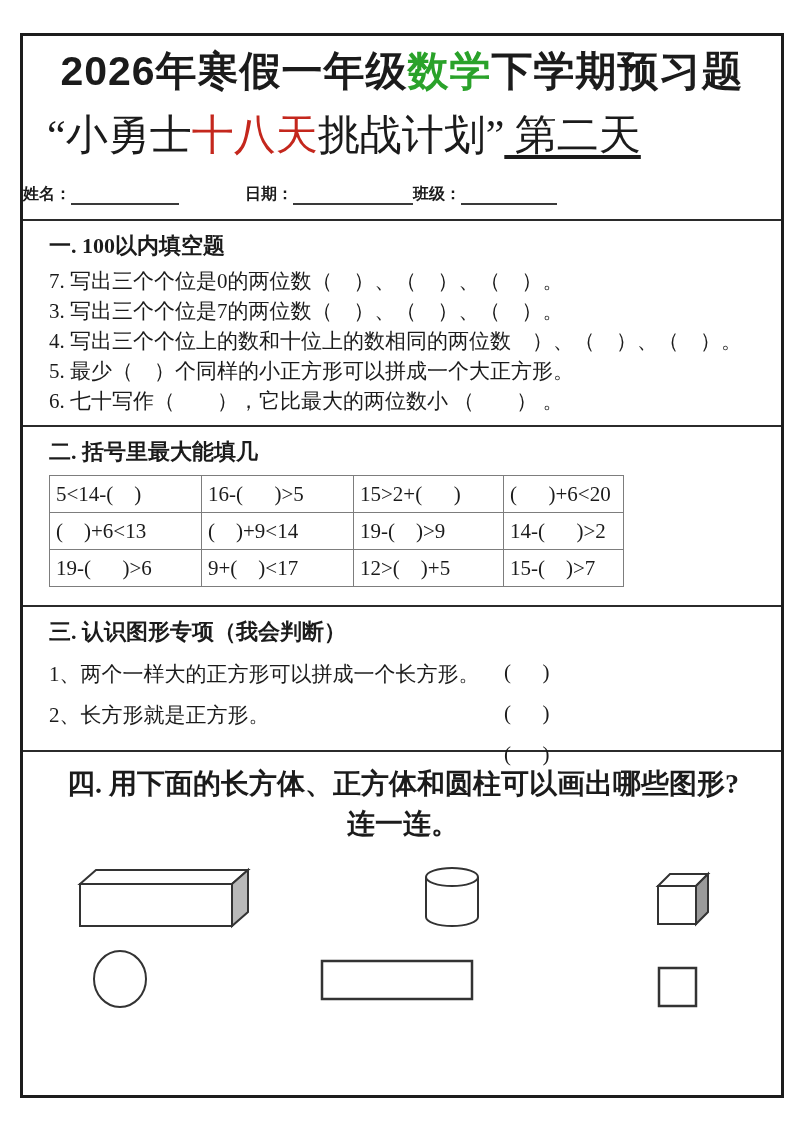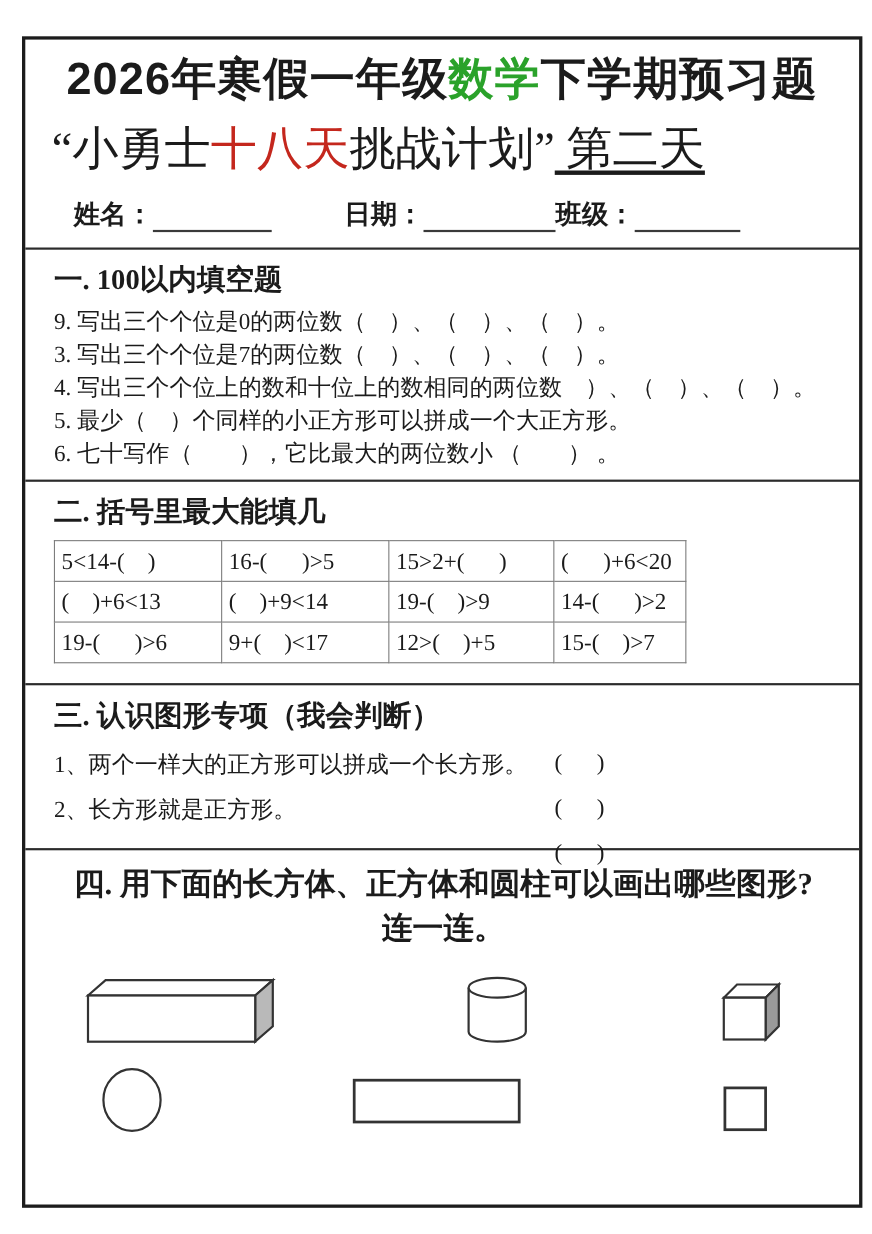--- a/index.html
+++ b/index.html
@@ -41,41 +41,40 @@
     white-space: nowrap;
   }
   .subtitle .red { color: #c4271d; }
   .subtitle .underlined {
     text-decoration: underline;
     text-underline-offset: 6px;
   }
   .meta-row {
     display: flex;
     align-items: flex-end;
-    padding-left: 44px;
     margin: 16px 0 14px 0;
-    font-size: 24px;
+    font-size: 16px;
     font-weight: 700;
   }
   .meta-item { display: flex; align-items: flex-end; }
   .blank-line {
     display: inline-block;
     border-bottom: 2px solid #3a3a3a;
     height: 24px;
   }
   .blank-name  { width: 108px; margin-right: 66px; }
   .blank-class { width: 96px;  margin-right: 48px; }
   .blank-date  { width: 120px; }
   .divider {
     border-top: 2px solid #2b2b2b;
     height: 0;
   }
   .sec { padding: 4px 24px 8px 26px; }
   .sec-heading {
-    font-size: 26px;
+    font-size: 22px;
     font-weight: 700;
     margin: 6px 0 6px 0;
   }
   .q {
     font-size: 21px;
     line-height: 28px;
     margin: 2px 0;
   }
   table.max-fill {
     border-collapse: collapse;
@@ -134,21 +133,21 @@
     <div class="meta-item">
       <span>班级：</span>
       <span class="blank-line blank-class"></span>
     </div>
   </div>
 
   <div class="divider"></div>
 
   <div class="sec">
     <div class="sec-heading">一. 100以内填空题</div>
-    <div class="q">9. 写出三个个位是0的两位数（　）、（　）、（　）。</div>
+    <div class="q">7. 写出三个个位是0的两位数（　）、（　）、（　）。</div>
     <div class="q">3. 写出三个个位是7的两位数（　）、（　）、（　）。</div>
     <div class="q">4. 写出三个个位上的数和十位上的数相同的两位数　）、（　）、（　）。</div>
     <div class="q">5. 最少（　）个同样的小正方形可以拼成一个大正方形。</div>
     <div class="q">6. 七十写作（　　），它比最大的两位数小 （　　） 。</div>
   </div>
 
   <div class="divider"></div>
 
   <div class="sec">
     <div class="sec-heading">二. 括号里最大能填几</div>

